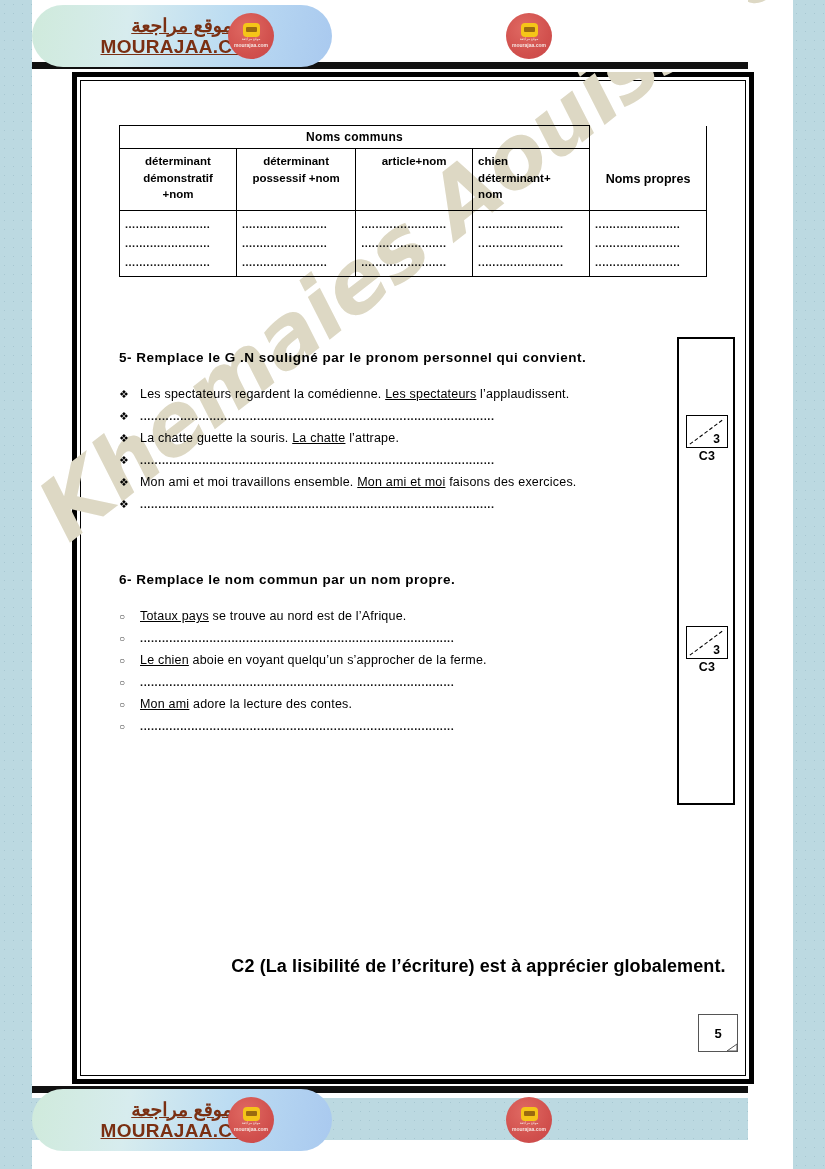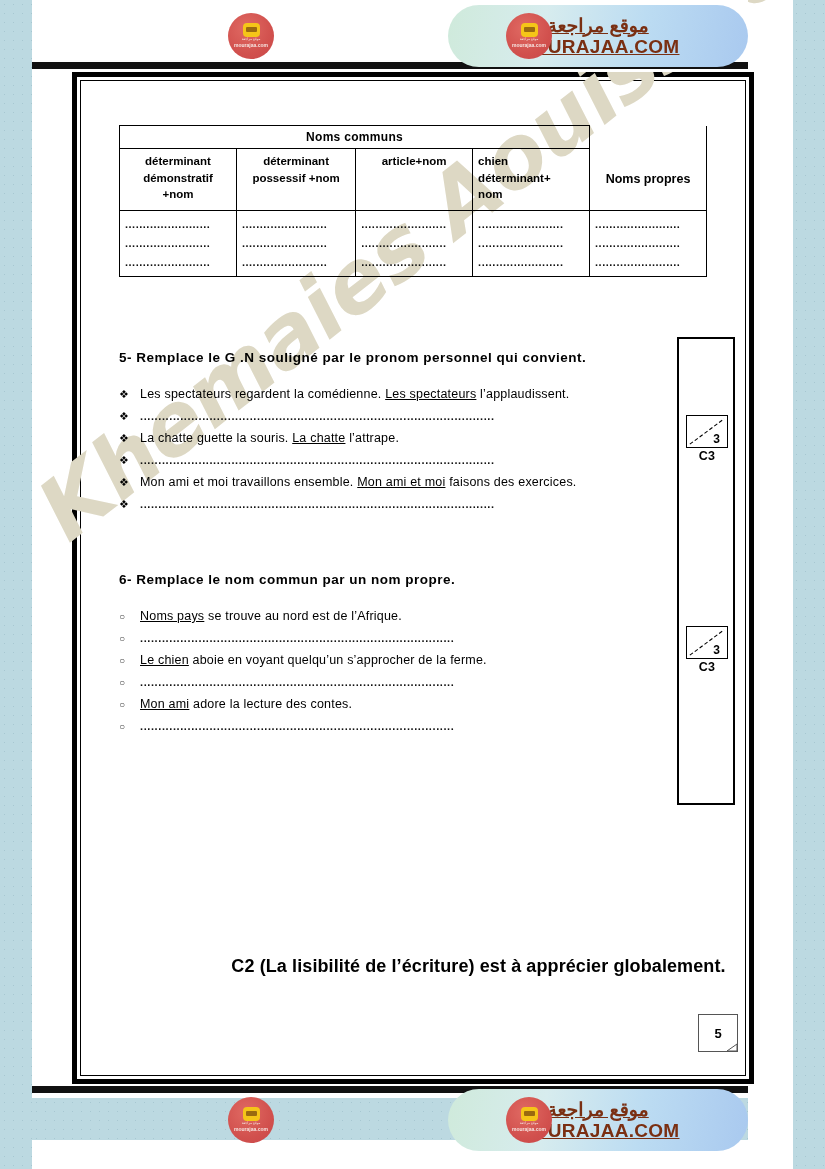--- a/index.html
+++ b/index.html
@@ -24,21 +24,21 @@
   }
 
   
   .banner {
     position: absolute;
     left: 32px;
     width: 716px;
     height: 72px;
     display: flex;
     align-items: center;
-    justify-content: flex-end;
+    justify-content: flex-start;
     z-index: 40;
   }
   .banner.top { top: 0; }
   .banner.bottom { top: 1084px; }
 
   .banner-stripes {
     position: absolute;
     left: 0; top: 0;
     width: 100%; height: 100%;
     background: #ffffff;
@@ -462,21 +462,21 @@
         <span class="blank">.................................................................................................</span>
       </li>
     </ul>
   </div>
 
   <div class="exo" style="top:500px;">
     <div class="exo-title">6-  Remplace  le  nom  commun  par  un  nom  propre.</div>
     <ul class="exo-list">
       <li class="exo-item">
         <span class="bullet-circle">○</span>
-        <span class="sent"><span></span><u>Noms pays</u><span> se trouve  au  nord  est  de  l’Afrique.</span></span>
+        <span class="sent"><span></span><u>Totaux pays</u><span> se trouve  au  nord  est  de  l’Afrique.</span></span>
       </li>
       <li class="exo-item">
         <span class="bullet-circle">○</span>
         <span class="blank">......................................................................................</span>
       </li>
       <li class="exo-item">
         <span class="bullet-circle">○</span>
         <span class="sent"><span></span><u>Le chien</u><span> aboie  en voyant  quelqu’un  s’approcher  de  la  ferme.</span></span>
       </li>
       <li class="exo-item">

